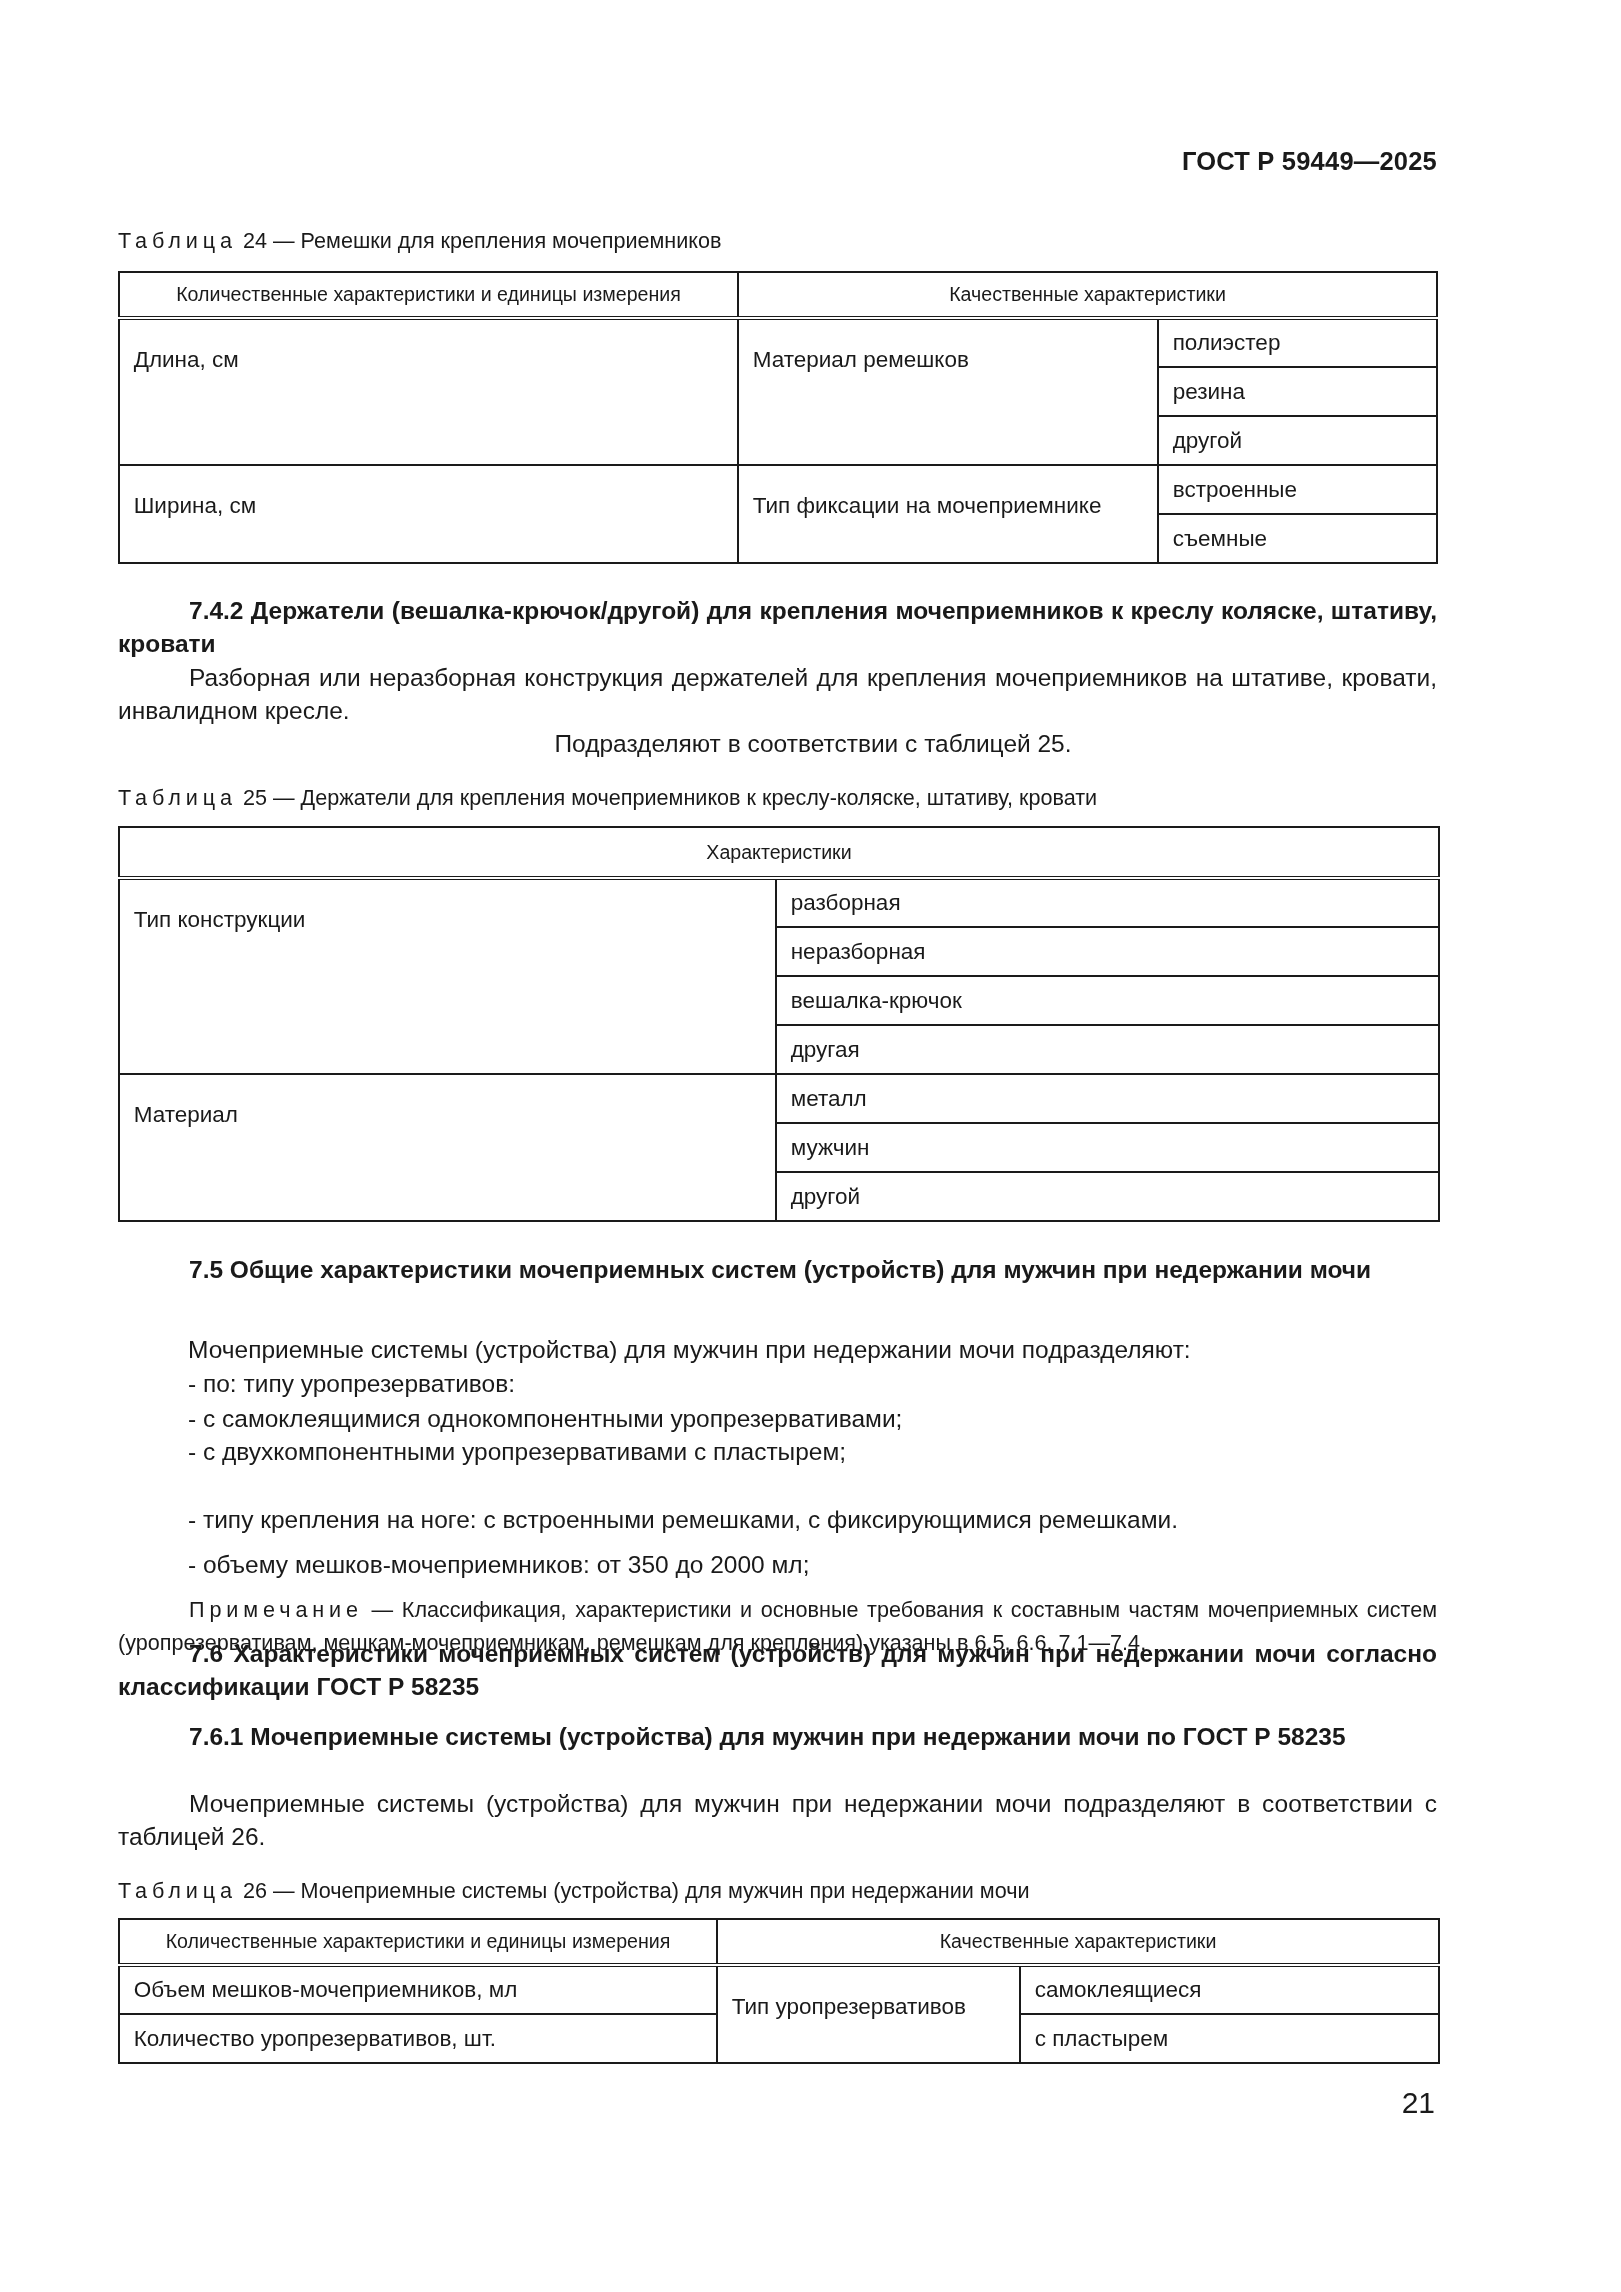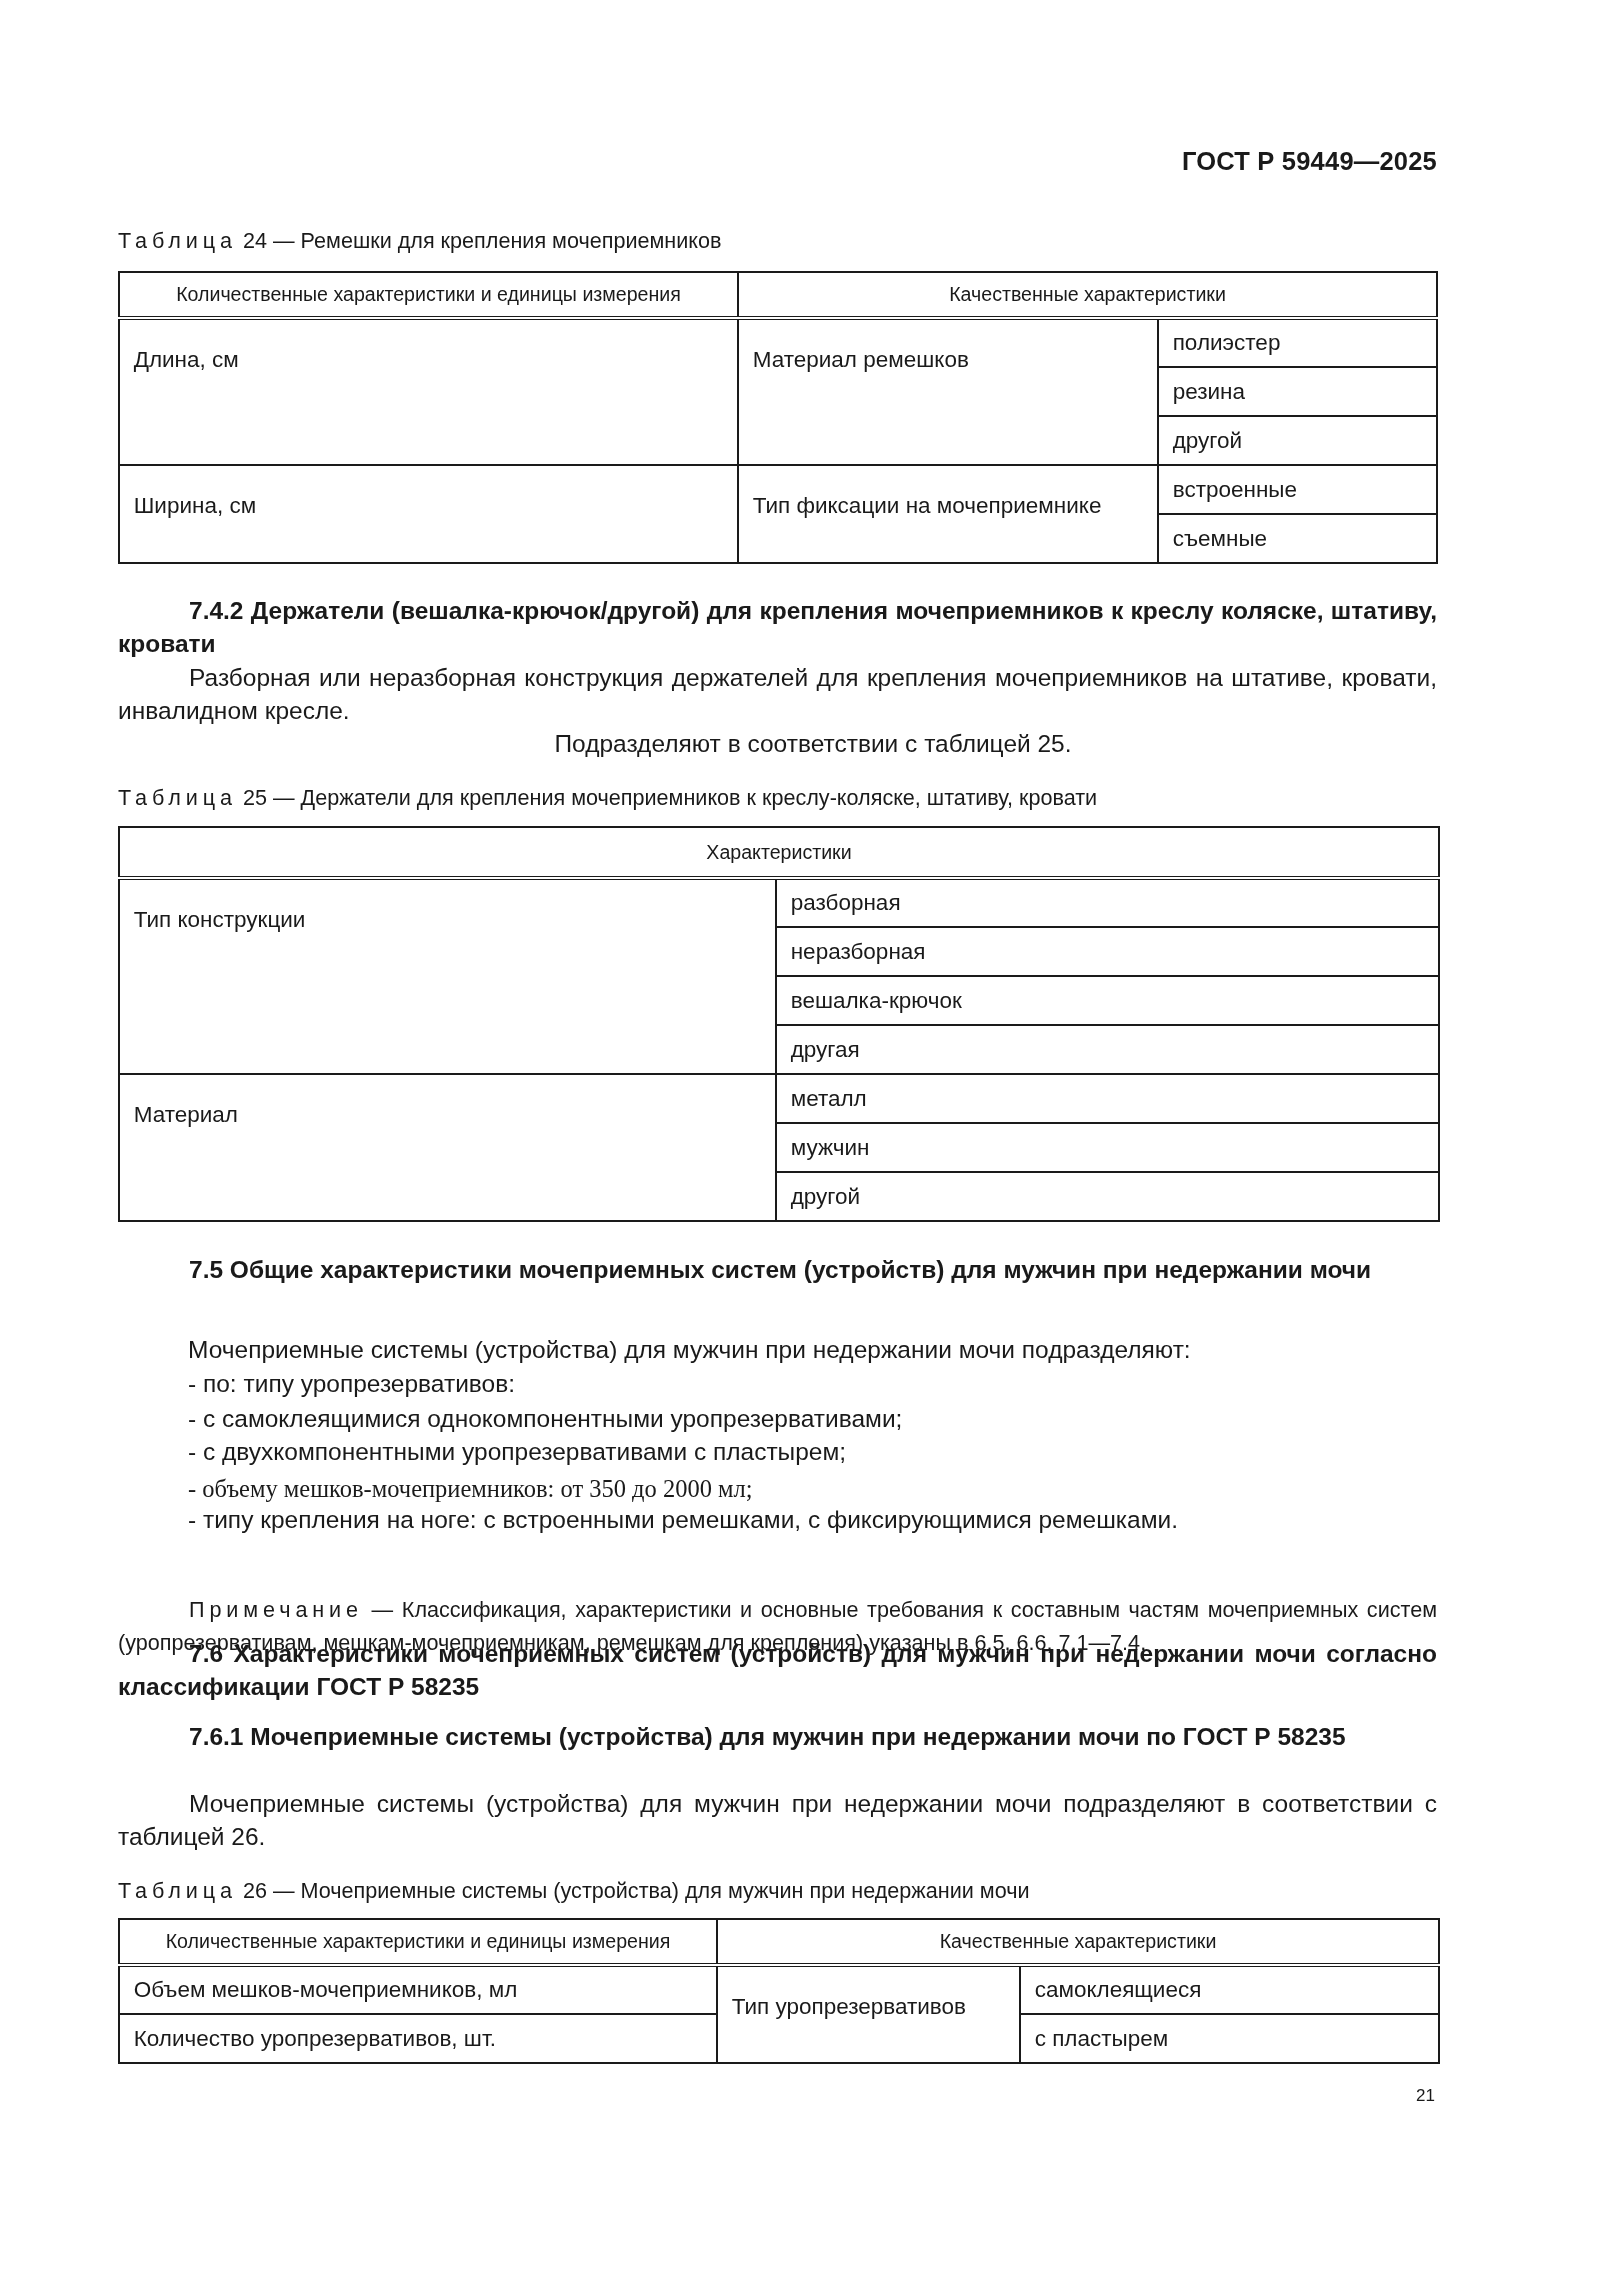--- a/index.html
+++ b/index.html
@@ -17,21 +17,21 @@
   .note .sp { letter-spacing: 4.9px; }
   .list-line { left: 188px; font-size: 24.5px; line-height: 33px; white-space: nowrap; }
 
   table.gost { position: absolute; left: 118px; width: 1319px; border-collapse: collapse; table-layout: fixed; }
   table.gost td { border: 2px solid #1a1a1a; padding: 0 13.7px; vertical-align: top; font-size: 22.5px; }
   table.gost td.head { font-size: 19.6px; text-align: center; vertical-align: middle; border-bottom: 4.9px double #1a1a1a; }
   table.gost td.val { vertical-align: middle; }
   table.gost td.lbl { padding-top: 27px; }
   table.gost tr.sep td { border-top-width: 2.9px; }
   table.gost { border: 2.9px solid #1a1a1a; }
-  .page-num { right: 186px; top: 2086px; font-size: 17px; }
+  .page-num { right: 186px; top: 2086px; font-size: 30px; }
 </style>
 </head>
 <body>
 
 <div class="abs doc-code">ГОСТ Р 59449—2025</div>
 
 <div class="abs caption" style="top:228px;">
   <span class="sp">Таблица</span>
   <span>24 — Ремешки для крепления мочеприемников</span>
 </div>
@@ -111,21 +111,21 @@
         <td class="val">другой</td>
       </tr>
 </tbody>
   </table>
 
 <div class="abs para indent justify heading" style="top:1253px;">7.5  Общие характеристики мочеприемных систем (устройств) для мужчин при недержании мочи</div>
 <div class="abs list-line" style="top:1333px;">Мочеприемные системы (устройства) для мужчин при недержании мочи подразделяют:</div>
 <div class="abs list-line" style="top:1367px;">- по: типу уропрезервативов:</div>
 <div class="abs list-line" style="top:1402px;">- с самоклеящимися однокомпонентными уропрезервативами;</div>
 <div class="abs list-line" style="top:1435px;">- с двухкомпонентными уропрезервативами с пластырем;</div>
-<div class="abs list-line" style="top:1472px;font-family:Liberation Serif, serif;">- объему мешков-мочеприемников: от 350 до 2000 мл;</div>
+<div class="abs list-line" style="top:1548px;">- объему мешков-мочеприемников: от 350 до 2000 мл;</div>
 <div class="abs list-line" style="top:1503px;">- типу крепления на ноге: с встроенными ремешками, с фиксирующимися ремешками.</div>
 
 <div class="abs para indent justify note" style="top:1549px;"><span class="sp">Примечание</span><span> — Классификация, характеристики и основные требования к составным частям мочеприемных систем (уропрезервативам, мешкам-мочеприемникам, ремешкам для крепления) указаны в 6.5, 6.6, 7.1—7.4.</span></div>
 
 <div class="abs para indent justify heading" style="top:1637px;">7.6  Характеристики мочеприемных систем (устройств) для мужчин при недержании мочи согласно классификации ГОСТ Р 58235</div>
 
 <div class="abs para indent justify heading" style="top:1720px;">7.6.1 Мочеприемные системы (устройства) для мужчин при недержании мочи по ГОСТ Р 58235</div>
 <div class="abs para indent justify" style="top:1787px;">Мочеприемные системы (устройства) для мужчин при недержании мочи подразделяют в соответствии с таблицей 26.</div>
 
 <div class="abs caption" style="top:1878px;">

